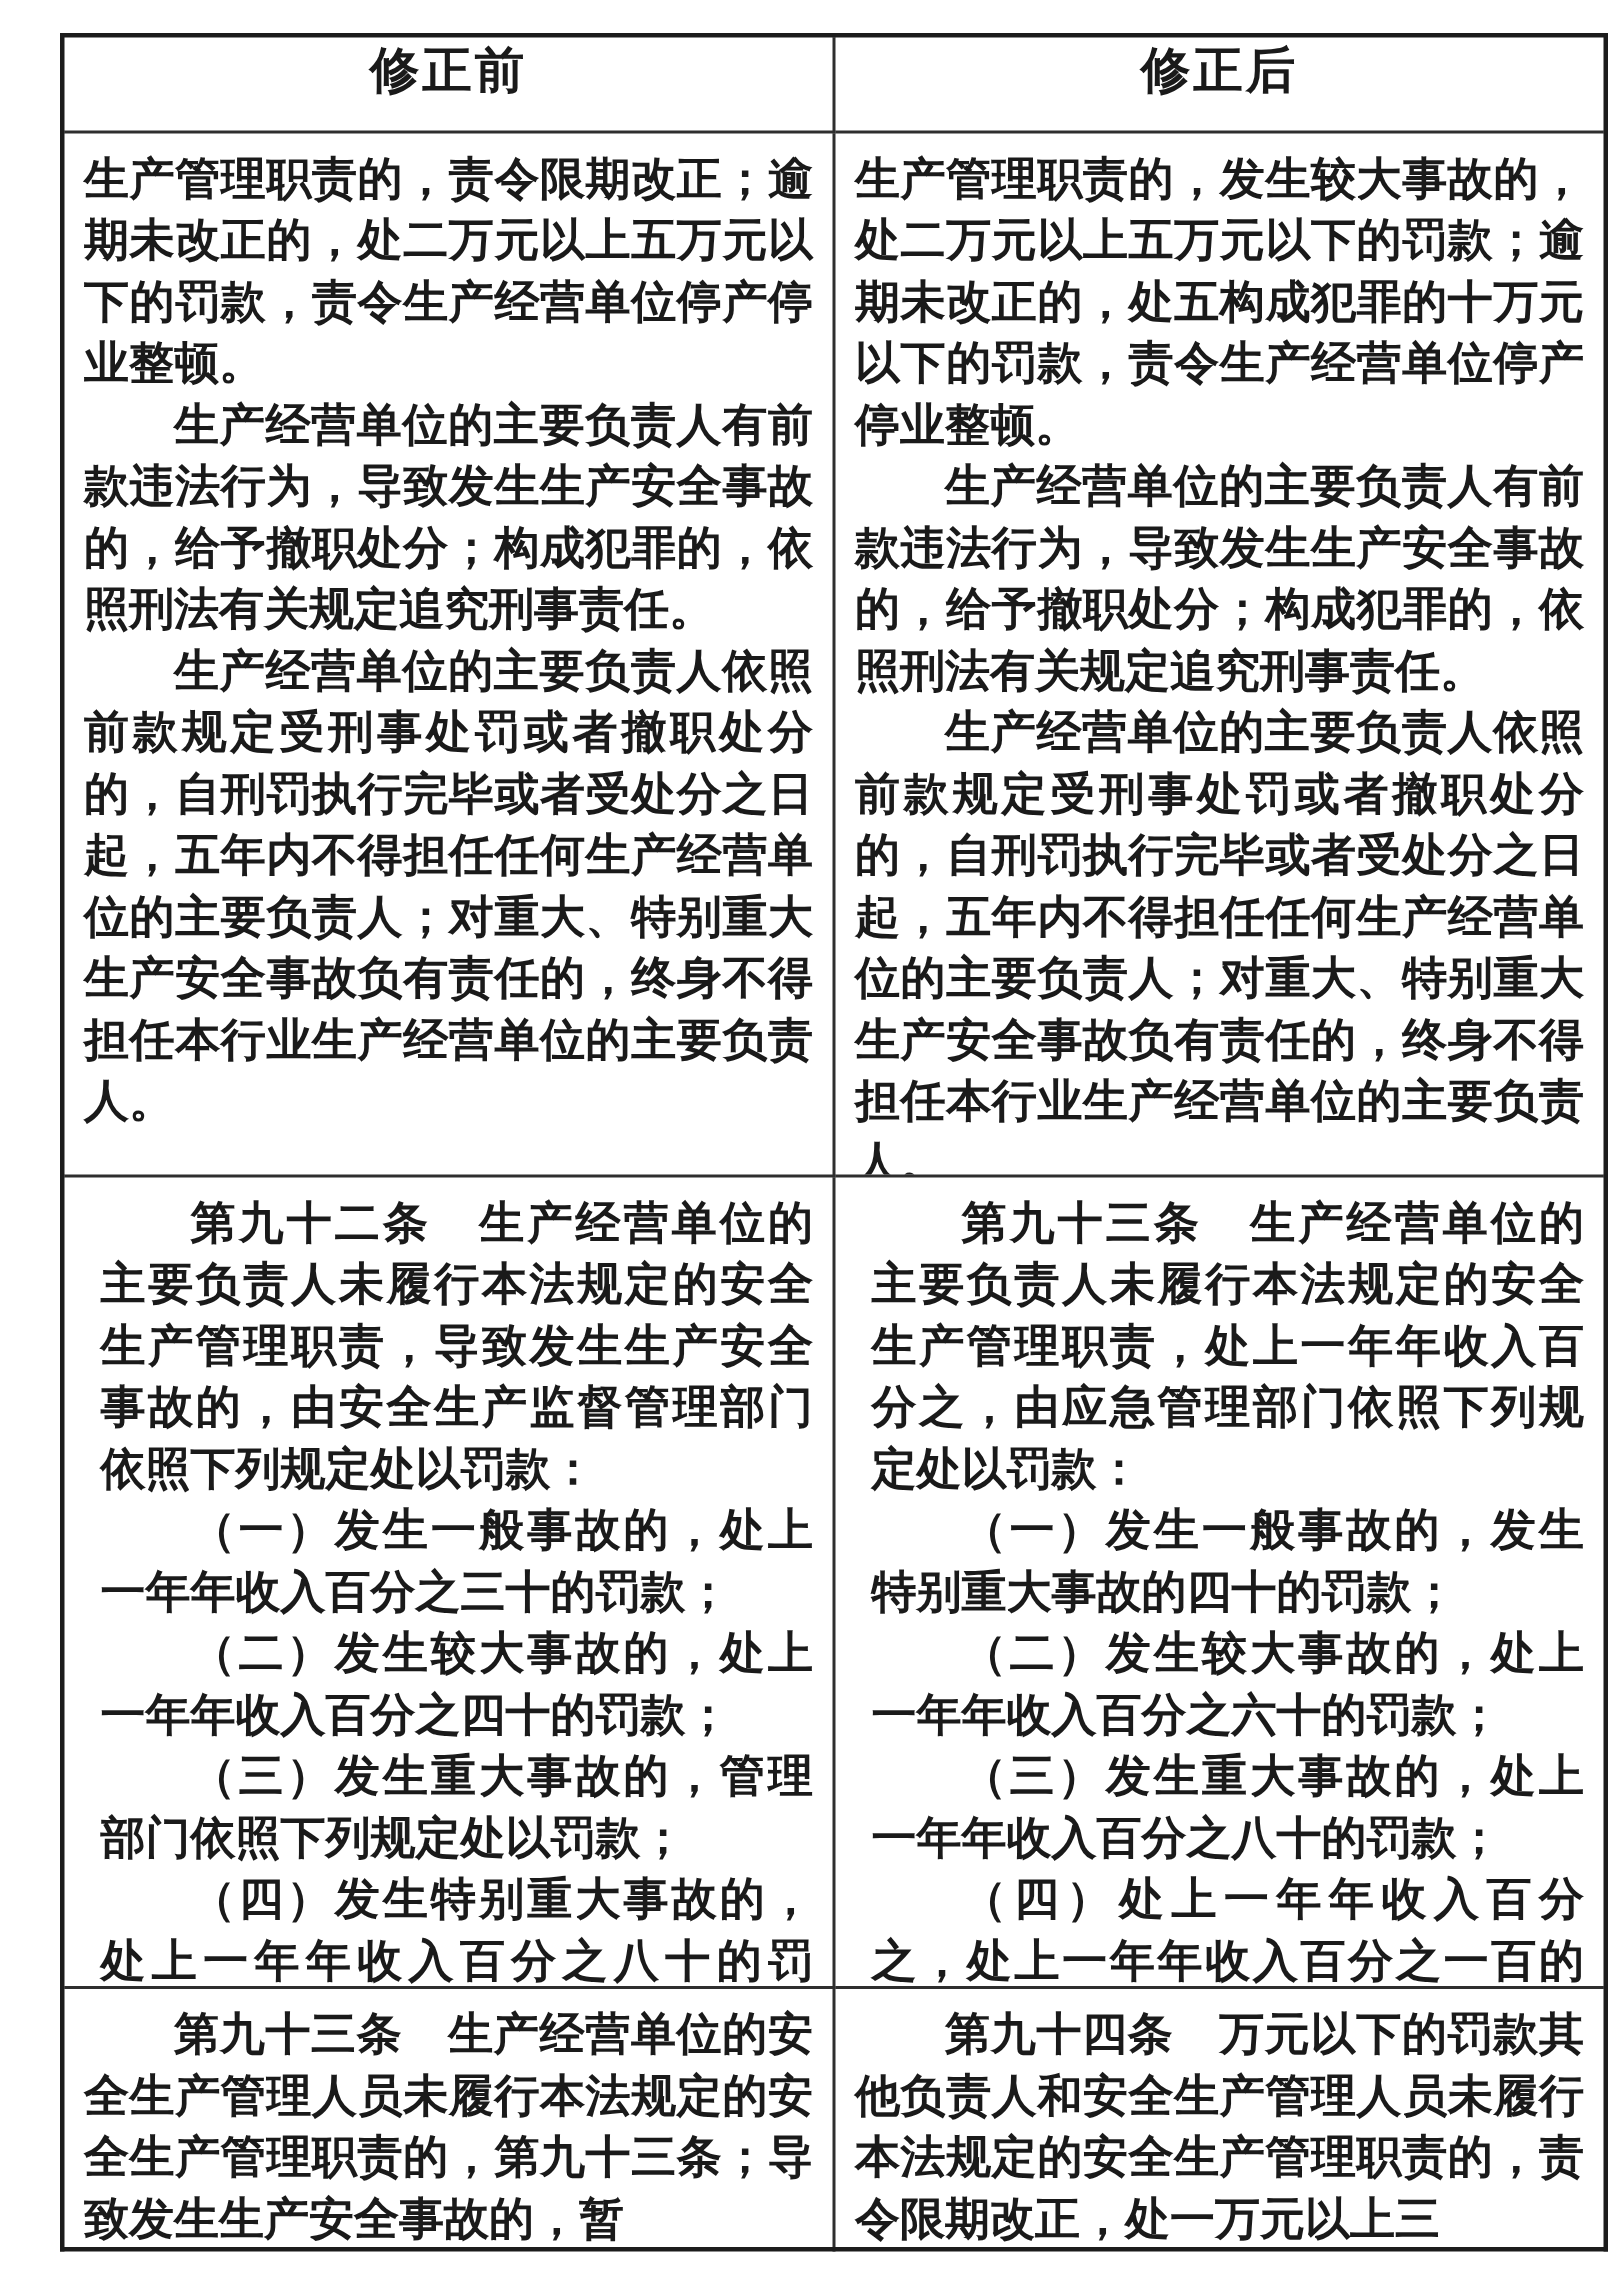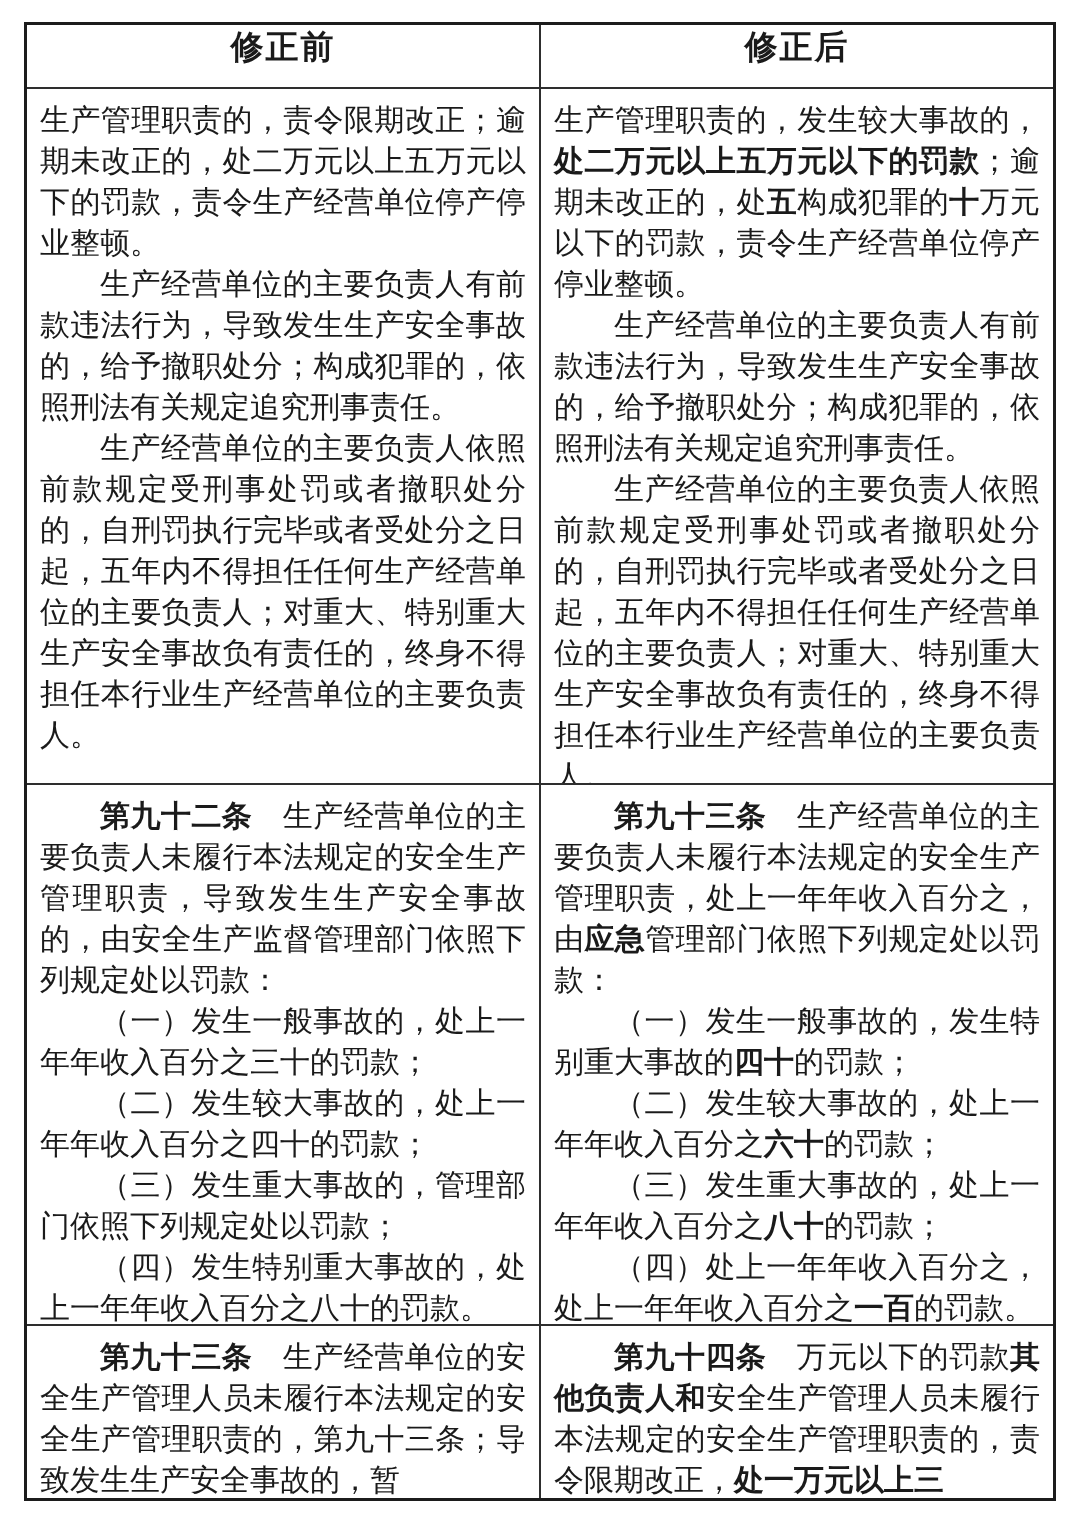--- a/index.html
+++ b/index.html
@@ -11,21 +11,21 @@
   }
   .page {
     width: 1080px;
     height: 1525px;
     background: #ffffff;
     position: relative;
     overflow: hidden;
   }
   table.cmp-table {
     position: absolute;
-    left: 24px;
+    left: 40px;
     top: 22px;
     width: 1032px;
     border-collapse: collapse;
     table-layout: fixed;
     border: 3px solid #1c1c1c;
   }
   table.cmp-table th,
   table.cmp-table td {
     border: 2px solid #2e2e2e;
     vertical-align: top;
@@ -39,33 +39,33 @@
     font-family: "Liberation Sans", "DejaVu Sans", sans-serif;
     font-weight: 700;
     font-size: 33px;
     letter-spacing: 2px;
   }
   .cell-inner {
     padding: 10px 13px 0 13px;
     overflow: hidden;
   }
   tr.row-0 .cell-inner { height: 684px; }
-  tr.row-1 .cell-inner { height: 529px; }
+  tr.row-1 .cell-inner { height: 529px; margin-left: 11px; }
   tr.row-2 .cell-inner { height: 162px; }
   p.para {
     margin: 0;
     font-size: 30px;
     line-height: 41px;
     text-align: justify;
     text-justify: inter-character;
     word-break: break-all;
     overflow-wrap: anywhere;
   }
   p.para.indent { text-indent: 2em; }
-  span.run { font-weight: 400; }
+  span.run { font-weight: 700; }
   span.run.bold {
     font-weight: 700;
     font-family: "Liberation Sans", "DejaVu Sans", sans-serif;
   }
 </style>
 </head>
 <body>
 
 <div class="page">
   <table class="cmp-table">

